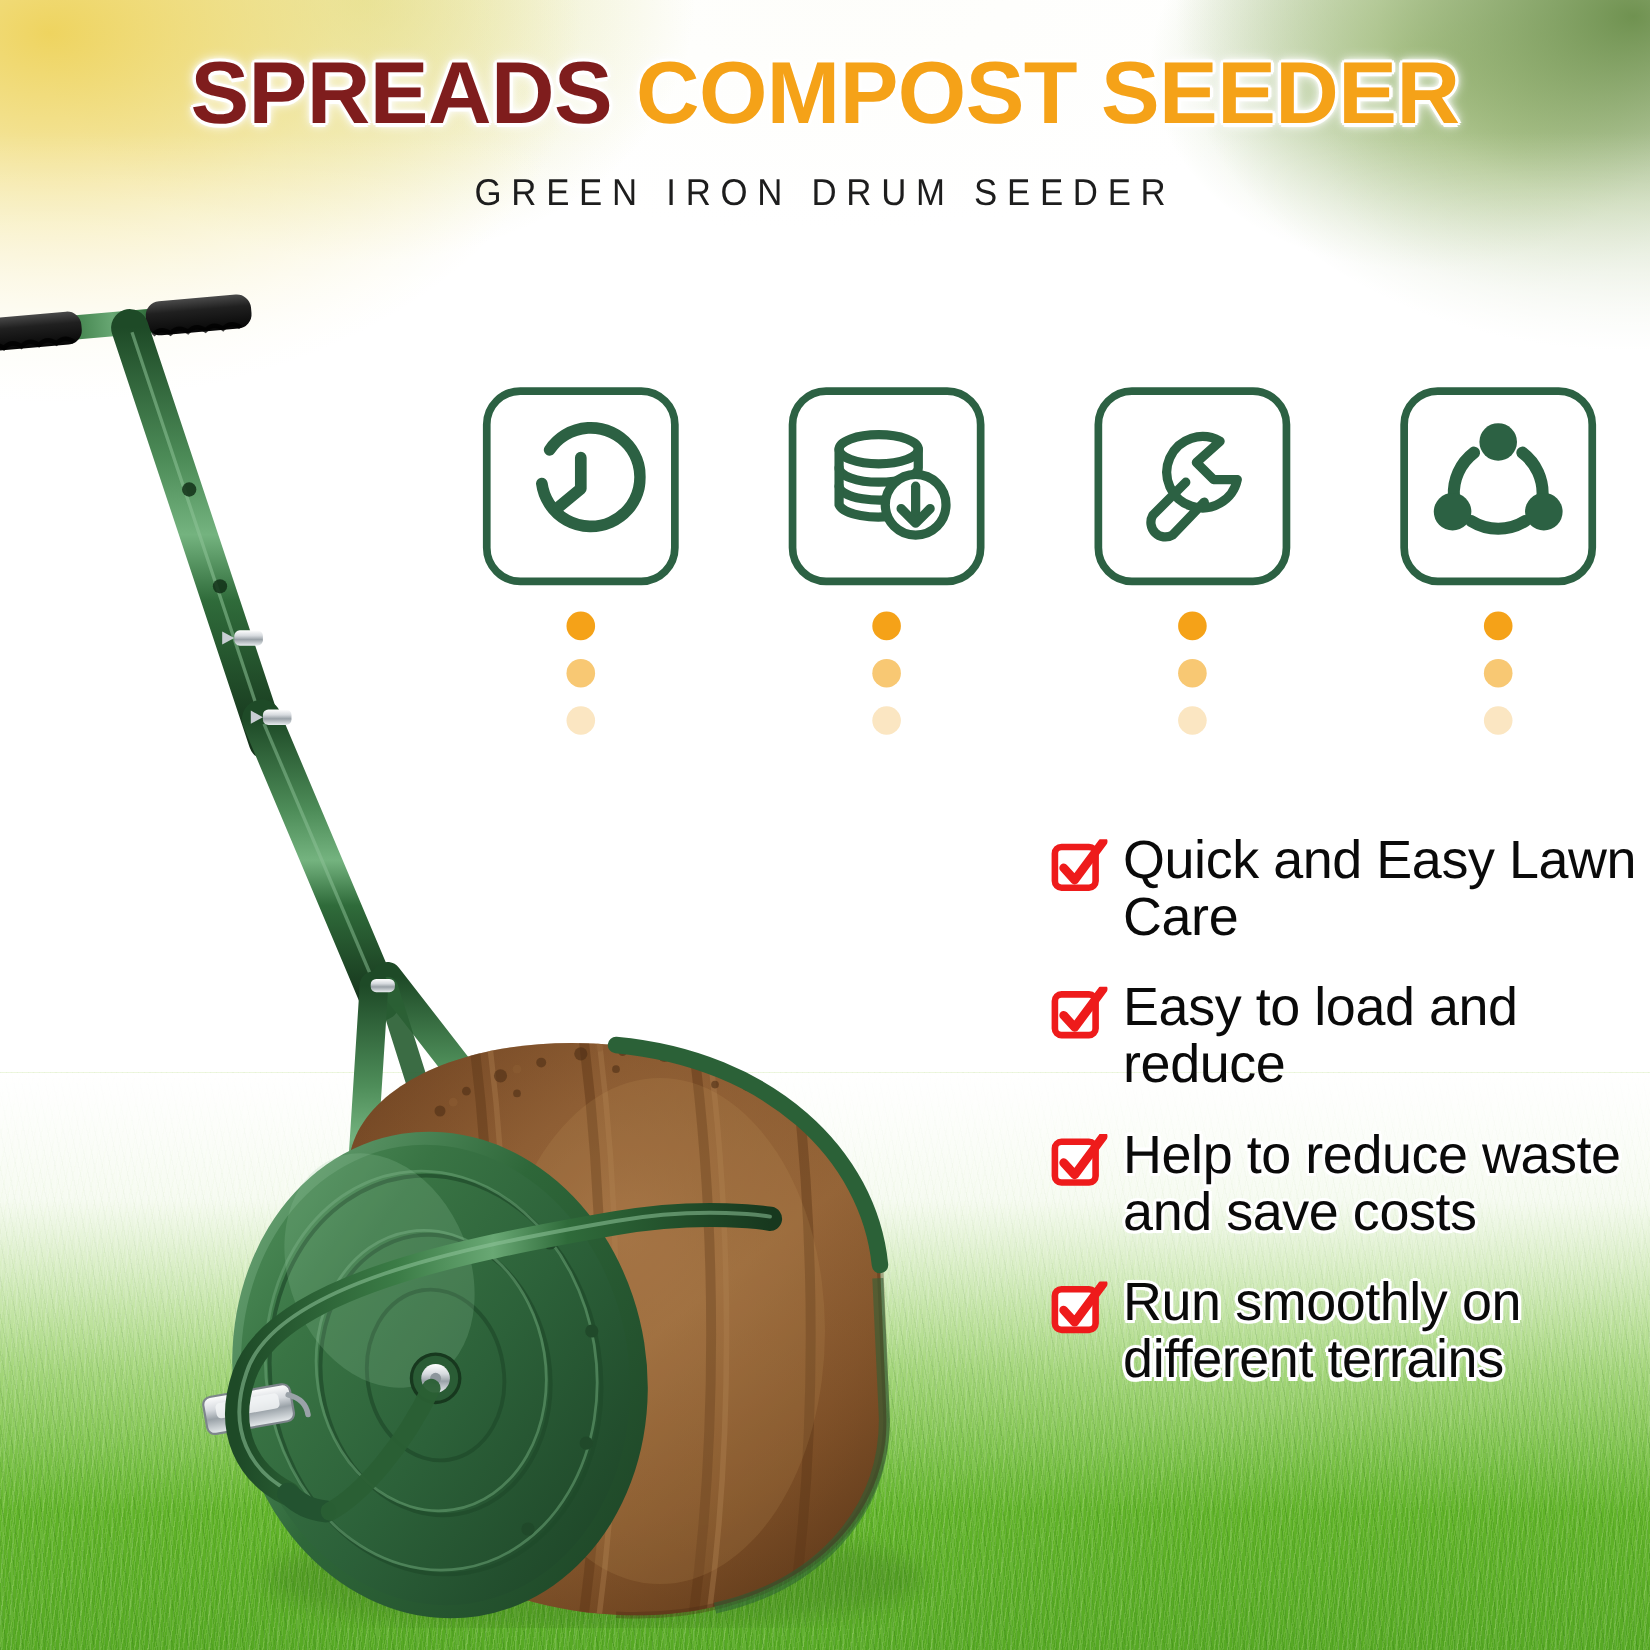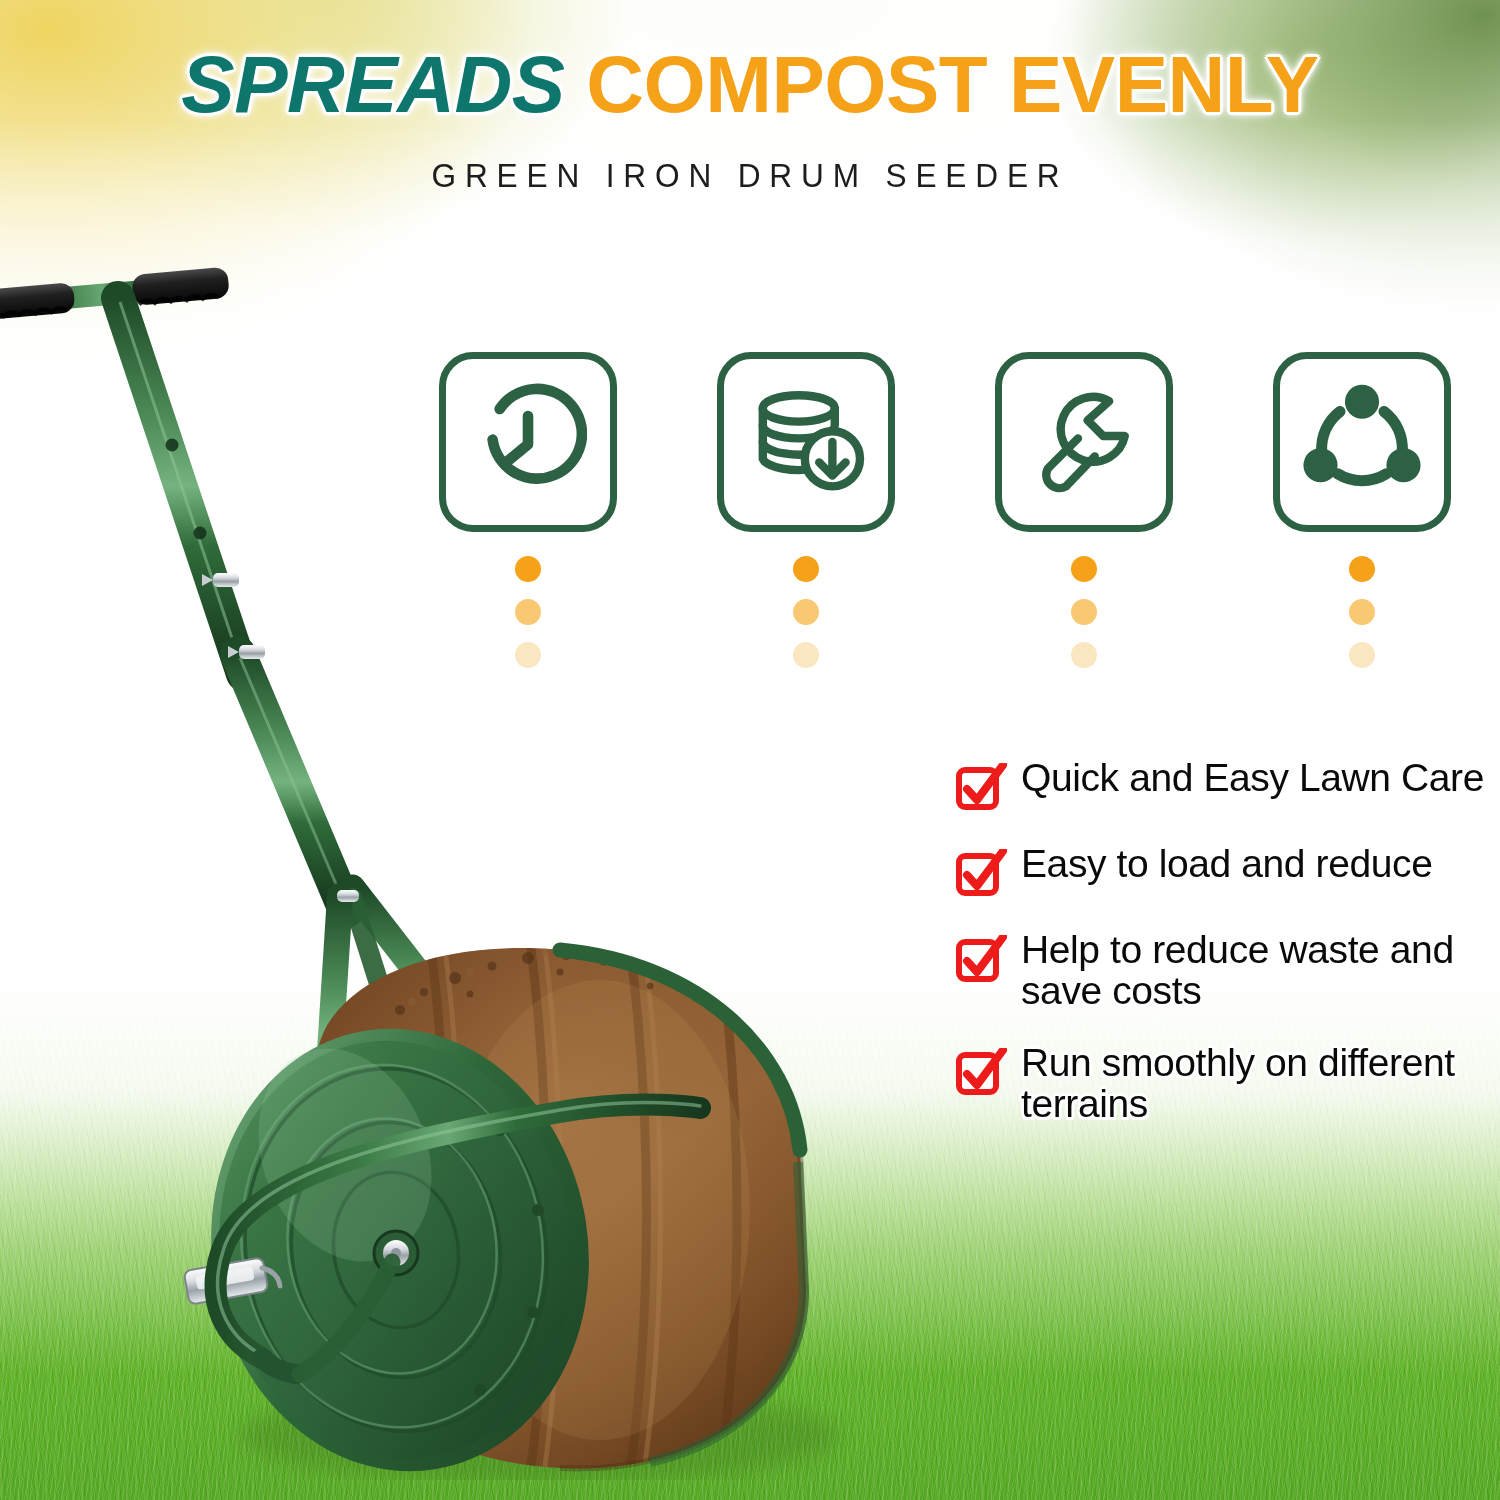--- a/index.html
+++ b/index.html
@@ -48,21 +48,21 @@
             mask-image:linear-gradient(180deg, rgba(0,0,0,0) 0%, rgba(0,0,0,0.3) 30%, rgba(0,0,0,1) 62%);
   }
 
   
   .header { position:absolute; left:0; right:0; top:44px; text-align:center; }
   .headline {
     font-size:80px; font-weight:bold; letter-spacing:-0.5px; line-height:1.02;
     font-family:"Liberation Sans", sans-serif;
     white-space:nowrap;
   }
-  .headline .w1 { color:#0f766e;font-style:italic; }
+  .headline .w1 { color:#7f1d1d; }
   .headline .w2 { color:#F5A218; }
   .headline span {
     text-shadow:
       0 0 6px #fff, 0 0 6px #fff, 0 0 10px #fff, 0 0 14px #fff,
       2px 2px 0 #fff, -2px 2px 0 #fff, 2px -2px 0 #fff, -2px -2px 0 #fff,
       3px 0 0 #fff, -3px 0 0 #fff, 0 3px 0 #fff, 0 -3px 0 #fff;
   }
   .subhead {
     margin-top:30px;
     font-size:34px; font-weight:500; color:#1d1d1d;
@@ -85,21 +85,21 @@
   .dots i.d2 { background:#F8C873; }
   .dots i.d3 { background:#FBE6C2; }
 
   
   .features { position:absolute; left:955px; top:757px; width:540px; }
   .feat { display:flex; align-items:flex-start; margin-bottom:30px; }
   .feat:last-child { margin-bottom:0; }
   .chk { flex:0 0 auto; width:52px; height:50px; margin-right:14px; margin-top:6px; position:relative; }
   .chk svg { display:block; }
   .feat-text {
-    font-size:39px; line-height:1.06; color:#0a0a0a; font-weight:400;
+    font-size:49px; line-height:1.06; color:#0a0a0a; font-weight:400;
     letter-spacing:-0.4px;
     font-family:"Liberation Sans", sans-serif;
   }
   .feat.on-grass .feat-text {
     text-shadow:
       0 0 4px #fff, 0 0 4px #fff,
       2px 2px 0 #fff, -2px 2px 0 #fff, 2px -2px 0 #fff, -2px -2px 0 #fff,
       3px 0 0 #fff, -3px 0 0 #fff, 0 3px 0 #fff, 0 -3px 0 #fff,
       2px 3px 0 #fff, -2px 3px 0 #fff;
   }
@@ -114,21 +114,21 @@
 <div id="stage">
 
   <div class="bg-base"></div>
   <div class="bg-haze"></div>
   <div class="grass"></div>
   <div class="grass-blades"></div>
 
   <div class="header">
     <div class="headline">
       <span class="w1">SPREADS</span>
-      <span class="w2">COMPOST EVENLY</span>
+      <span class="w2">COMPOST SEEDER</span>
     </div>
     <div class="subhead">GREEN IRON DRUM SEEDER</div>
   </div>
 
   <div class="icon-row">
 
     <div class="icon-cell">
       <div class="icon-box">
         <svg width="118" height="118" viewBox="0 0 100 100">
           <path d="M26 22 A38 38 0 1 1 20 48" fill="none" stroke="#2c6143" stroke-width="9" stroke-linecap="round"></path>

